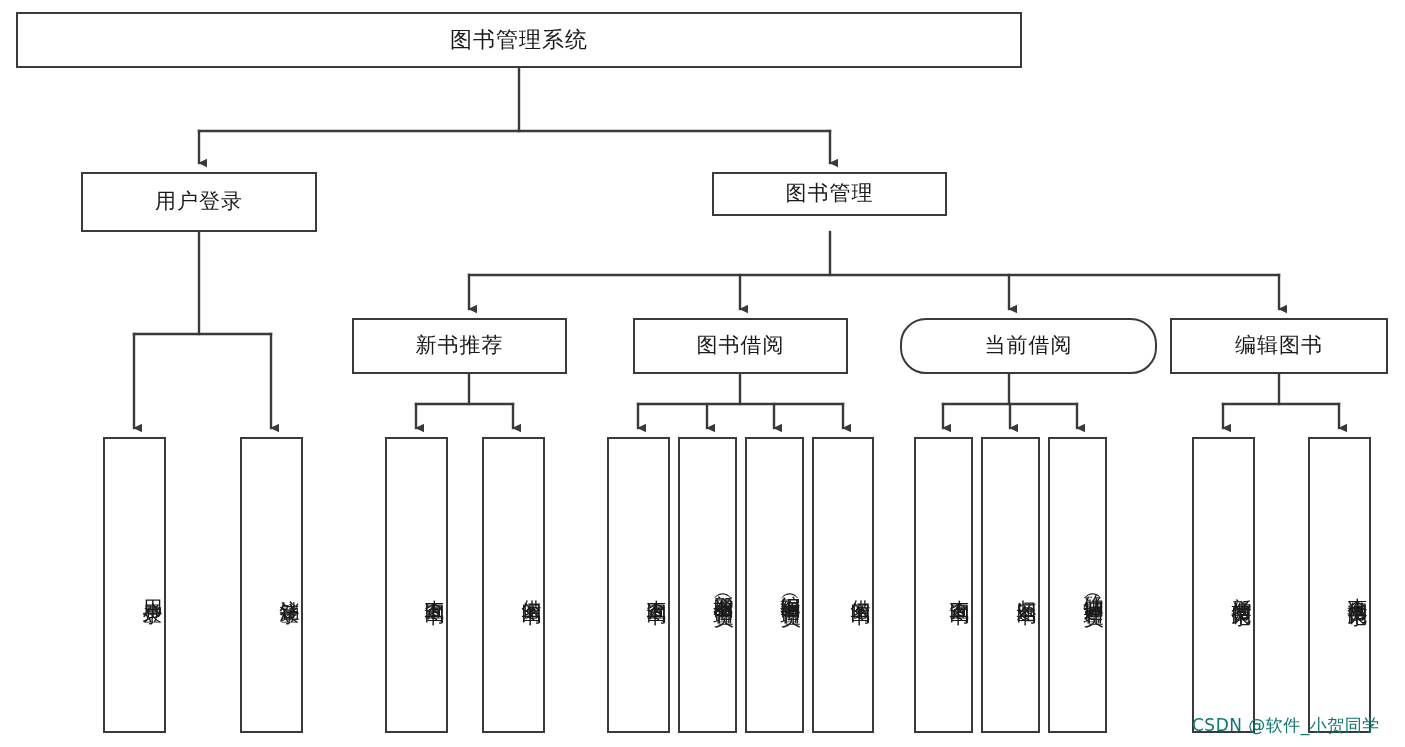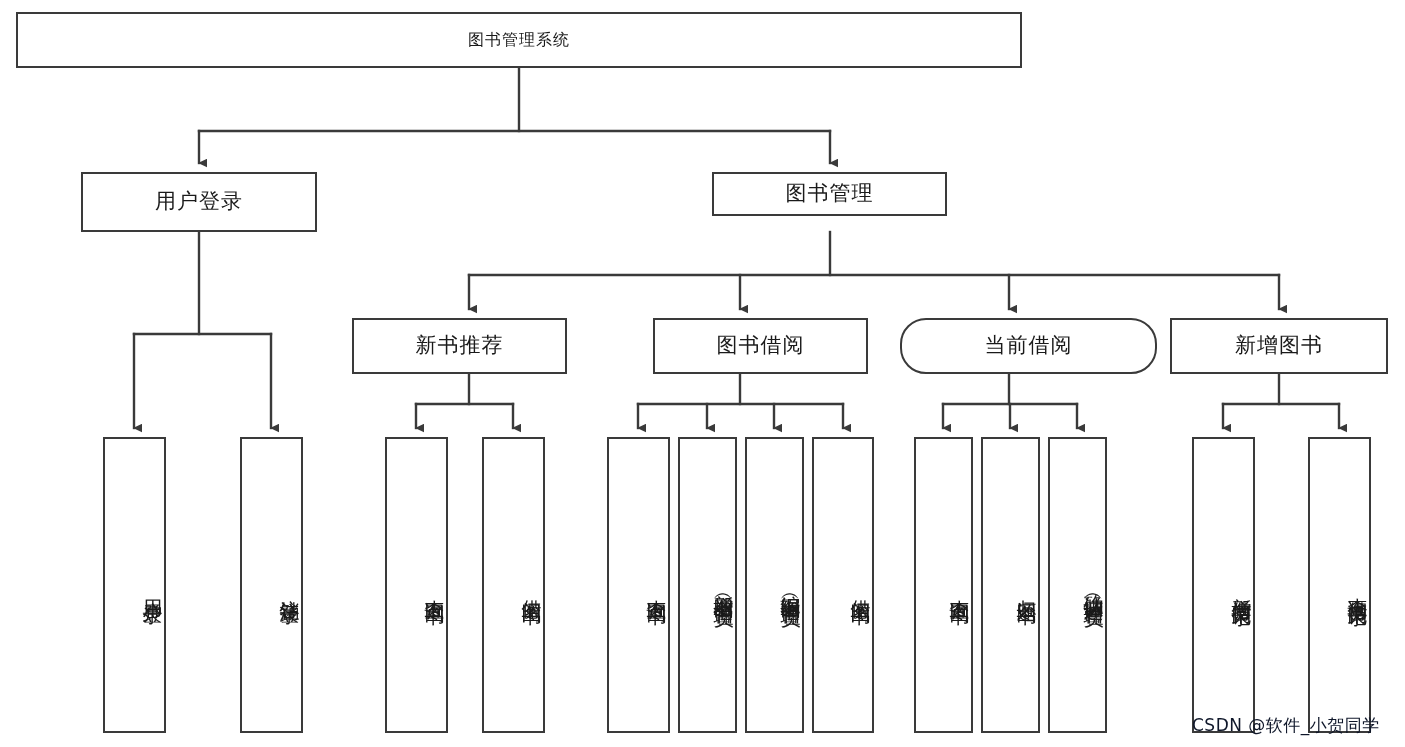--- a/index.html
+++ b/index.html
@@ -36,42 +36,42 @@
     justify-content: center;
     color: #1a1a1a;
   }
   .node-h {
     font-size: 21px;
     letter-spacing: 1px;
     line-height: 1.2;
     white-space: nowrap;
   }
   .node-root {
-    font-size: 16px;
+    font-size: 22px;
     text-align: right;
   }
   .node-v {
     font-size: 20px;
     writing-mode: vertical-rl;
     text-orientation: upright;
     align-items: flex-start;
     justify-content: center;
     padding-top: 6px;
     line-height: 1.12;
     letter-spacing: 2px;
   }
   .node-v .vtext {
     writing-mode: vertical-rl;
     text-orientation: upright;
     display: block;
   }
   .watermark {
     position: absolute;
     font-size: 17px;
-    color: #0f172a;
+    color: #0f766e;
     white-space: nowrap;
     letter-spacing: 0.5px;
   }
 </style>
 </head>
 <body>
 
 <div id="diagram-root">
 
   <svg id="edge-layer" viewBox="0 0 1405 747" width="1405" height="747" xmlns="http://www.w3.org/2000/svg">
@@ -133,28 +133,28 @@
   <div class="node node-h" style="left:81px; top:172px; width:236px; height:60px;">
     <span>用户登录</span>
   </div>
   <div class="node node-h" style="left:712px; top:172px; width:235px; height:44px;">
     <span>图书管理</span>
   </div>
 
   <div class="node node-h" style="left:352px; top:318px; width:215px; height:56px;">
     <span>新书推荐</span>
   </div>
-  <div class="node node-h" style="left:653px; top:318px; width:215px; height:56px;">
+  <div class="node node-h" style="left:633px; top:318px; width:215px; height:56px;">
     <span>图书借阅</span>
   </div>
   <div class="node node-h" style="left:900px; top:318px; width:257px; height:56px;border-radius:26px;">
     <span>当前借阅</span>
   </div>
   <div class="node node-h" style="left:1170px; top:318px; width:218px; height:56px;">
-    <span>新增图书</span>
+    <span>编辑图书</span>
   </div>
 
   <div class="node node-v" style="left:103px; top:437px; width:63px; height:296px;">
     <span class="vtext">用户登录</span>
   </div>
   <div class="node node-v" style="left:240px; top:437px; width:63px; height:296px;">
     <span class="vtext">注销登录</span>
   </div>
 
   <div class="node node-v" style="left:385px; top:437px; width:63px; height:296px;">

